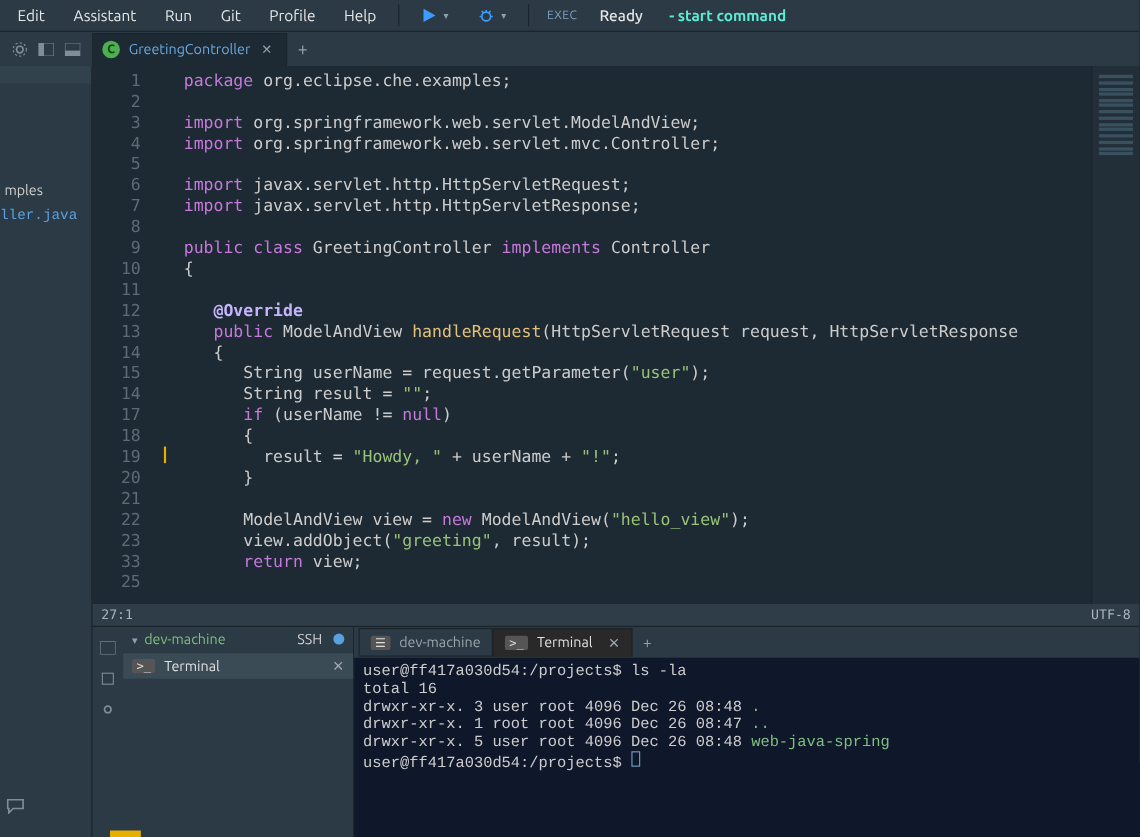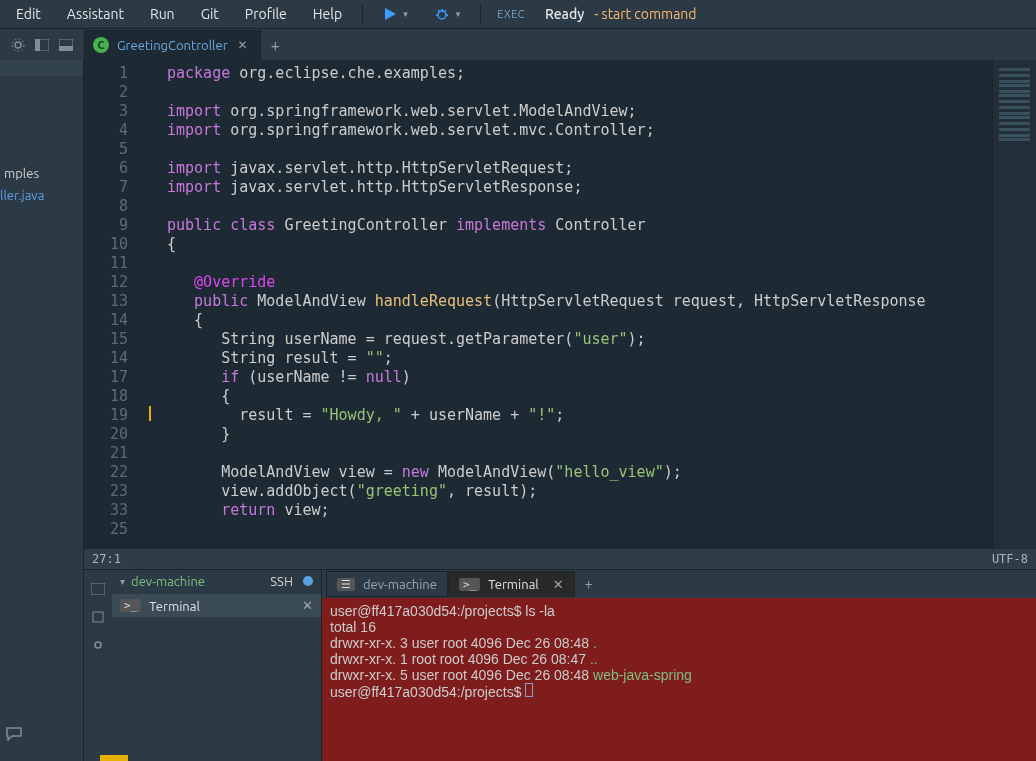--- a/index.html
+++ b/index.html
@@ -27,21 +27,21 @@
     display: flex; align-items: center; gap: 4px;
     padding: 2px 10px; cursor: pointer;
   }
   .run-btn svg, .debug-btn svg { display:block; }
   .dropdown-arrow { font-size: 9px; color: #8fa0ad; margin-left:2px; }
   .exec-label {
     font-size: 11px; color: #7aa3c4; letter-spacing: 0.5px;
     padding: 2px 6px; cursor:pointer;
   }
   .ready-label { color: #e6e6e6; font-weight: 500; margin-left: 8px; }
-  .start-cmd { color: #fdba74; margin-left: 4px; }
+  .start-cmd { color: #5eead4; margin-left: 18px; font-weight: bold; }
 
   
   .toolbar-row {
     display:flex; align-items:center;
     height: 32px;
     background: #2b3a44;
     border-top: 1px solid #1a242b;
   }
   .tool-icon { width: 22px; height:22px; display:flex; align-items:center; justify-content:center; color:#7f8e99; cursor:pointer; margin:0 1px;}
   .tool-group { display:flex; padding:0 6px; }
@@ -71,36 +71,36 @@
   }
   .left-panel {
     width: 84px;
     background:#2b3a44;
     border-right:1px solid #1a242b;
     overflow:hidden;
     font-size:13px;
   }
   .left-panel .top-blank { height:16px; background:#32424d; }
   .proj-item { padding: 4px 4px; color:#d0d0d0; white-space:nowrap; }
-  .file-item { padding: 4px 0; color:#5aa0e0; white-space:nowrap; }
+  .file-item { padding: 4px 0; color:#5aa0e0; white-space:nowrap;font-family:Liberation Mono, monospace; }
 
   .editor-area {
     flex:1; display:flex; flex-direction:column;
     background:#1e2a33;
     overflow:hidden;
   }
   .code-with-map { flex:1; display:flex; overflow:hidden; }
   .code-scroll { flex:1; display:flex; font-family: "Consolas","Menlo","Monaco",monospace; font-size:15px; line-height:19px; }
   .gutter { width:56px; text-align:right; color:#5c6b77; padding: 4px 12px 4px 0; user-select:none; }
   .gutter div { height:19px; }
   .code { flex:1; padding:4px 0 4px 4px; white-space:pre; color:#cccccc; position:relative;margin-left:23px; }
   .code .ln { height:19px; display:block; }
   .kw-pkg, .kw-imp, .kw-pub, .kw-cls, .kw-if, .kw-new, .kw-ret, .kw-impl { color:#c678dd; }
   .kw-null { color:#c678dd; }
-  .anno { color:#d946ef; }
+  .anno { color:#c4b5fd;font-weight:bold; }
   .str  { color:#98c379; }
   .fn   { color:#e5c07b; }  
   .minimap { width:44px; background:#222f38; border-left:1px solid #1a242b; position:relative;}
   .minimap .blob { position:absolute; left:6px; right:6px; background:#39505f; height:3px; }
   .cursor-bar { position:absolute; width:2px; height:15px; background:#e6b000; left:-18px; }
 
   .status-line {
     display:flex; justify-content:space-between; align-items:center;
     height:20px; font-family:monospace; font-size:12px;
     background:#2e3d47; color:#a8b4bd; padding:0 8px;
@@ -143,22 +143,22 @@
     display:flex; align-items:center; gap:8px;
     padding:3px 10px; border:1px solid #1a242b;
     background:#2b3a44; color:#9aa6ae; cursor:pointer;
     height:26px;
   }
   .bp-tab.active { background:#292929; color:#e0e0e0; border-bottom-color:#292929;}
   .bp-tab .icon { font-family:monospace; font-size:11px; background:#555; color:#ddd; padding:0 4px; border-radius:2px;}
   .bp-tab-plus { color:#8fa0ad; padding:0 10px; cursor:pointer; font-size:14px;}
 
   .terminal {
-    flex:1; background:#7f1d1d; color:#cccccc;
-    font-family:Liberation Sans, sans-serif;
+    flex:1; background:#0f172a; color:#cccccc;
+    font-family:Liberation Mono, monospace;
     font-size:14px; line-height:16px;
     padding:5px 8px;
     white-space:pre;
   }
   .term-dir { color:#7fbf7f; }
   .term-cursor { display:inline-block; width:8px; height:14px; border:1px solid #7aa3c4; }
 
   .bp-right { flex:1; display:flex; flex-direction:column; }
 
   .chat-icon { position:absolute; left:6px; bottom:18px; color:#7f8e99; }

